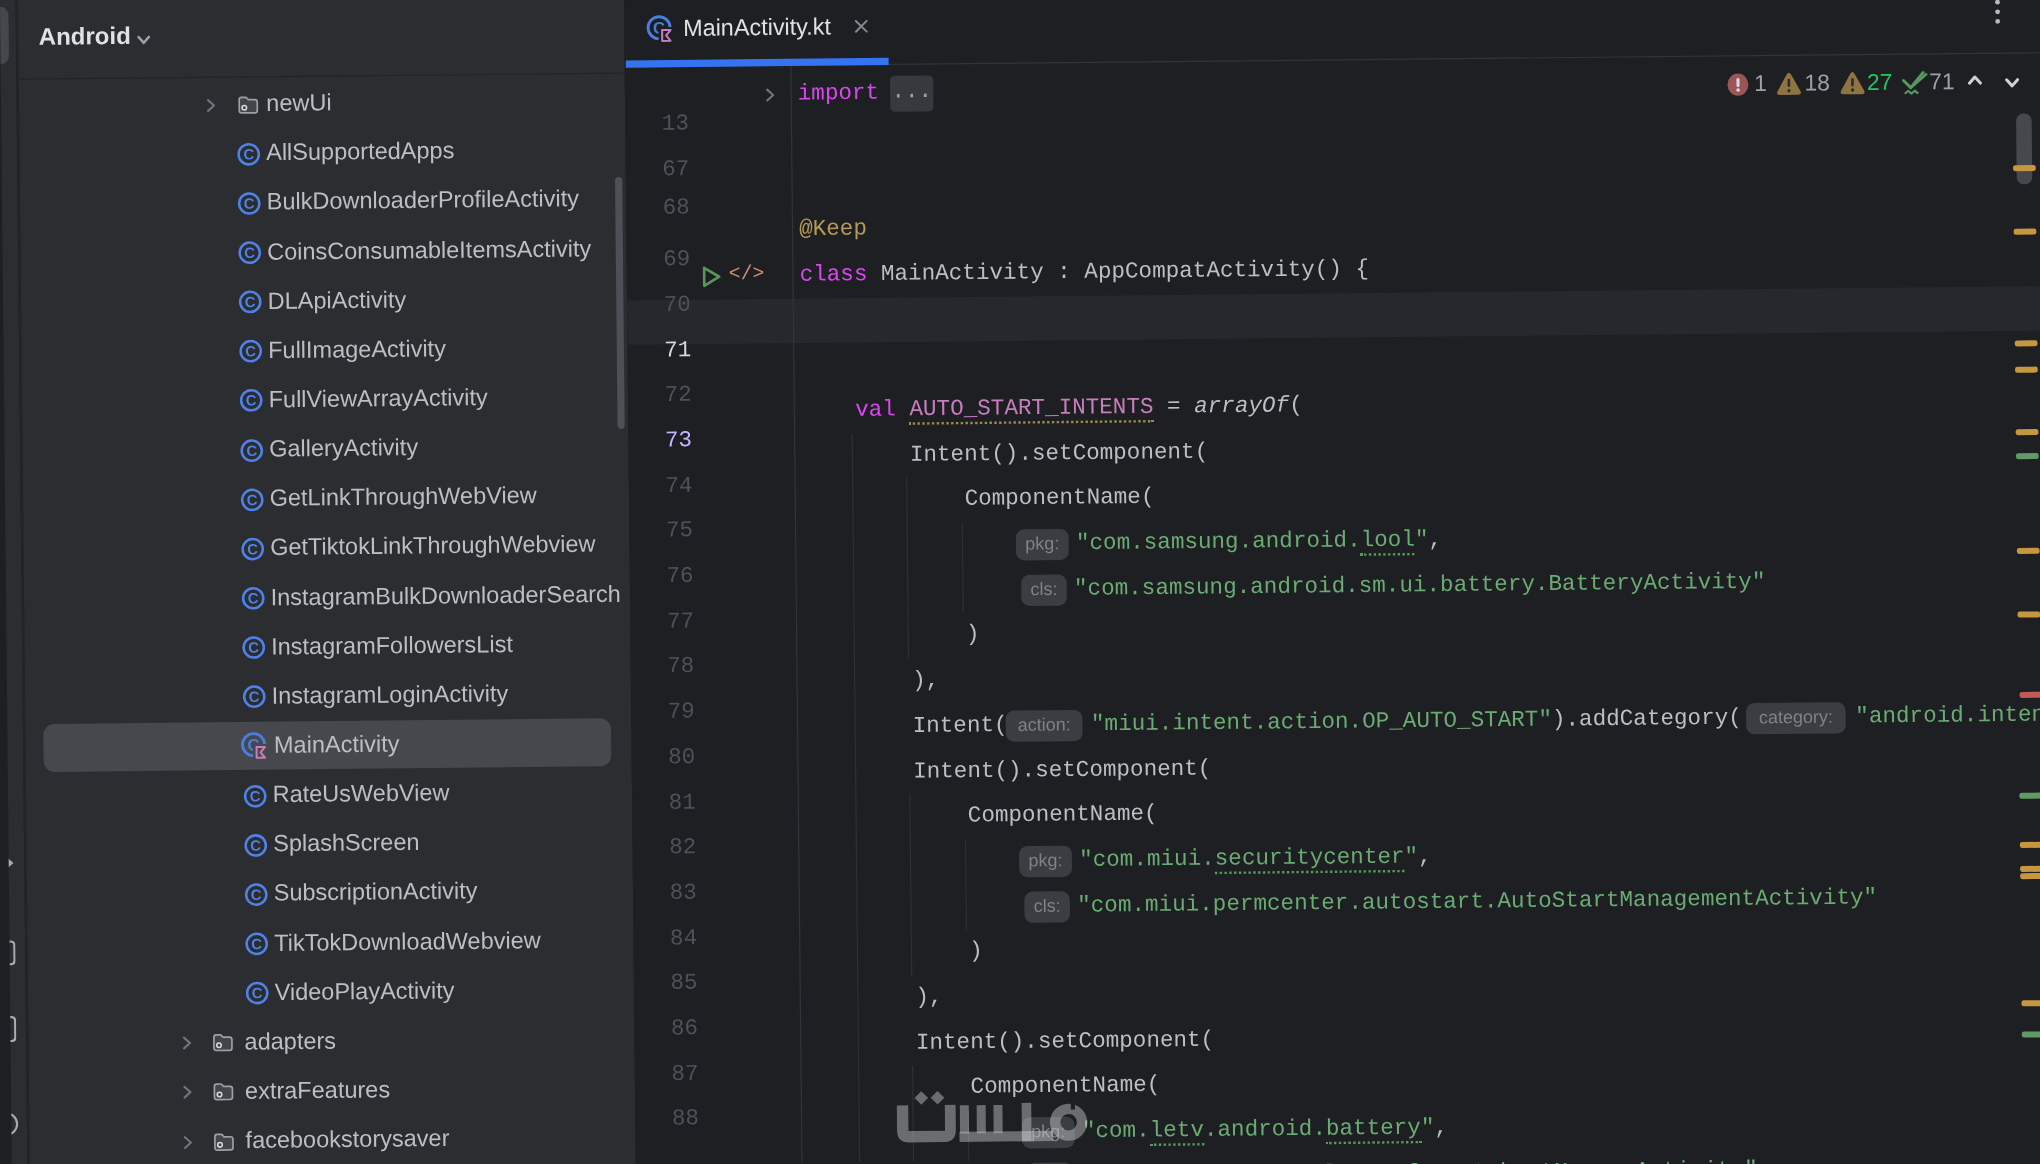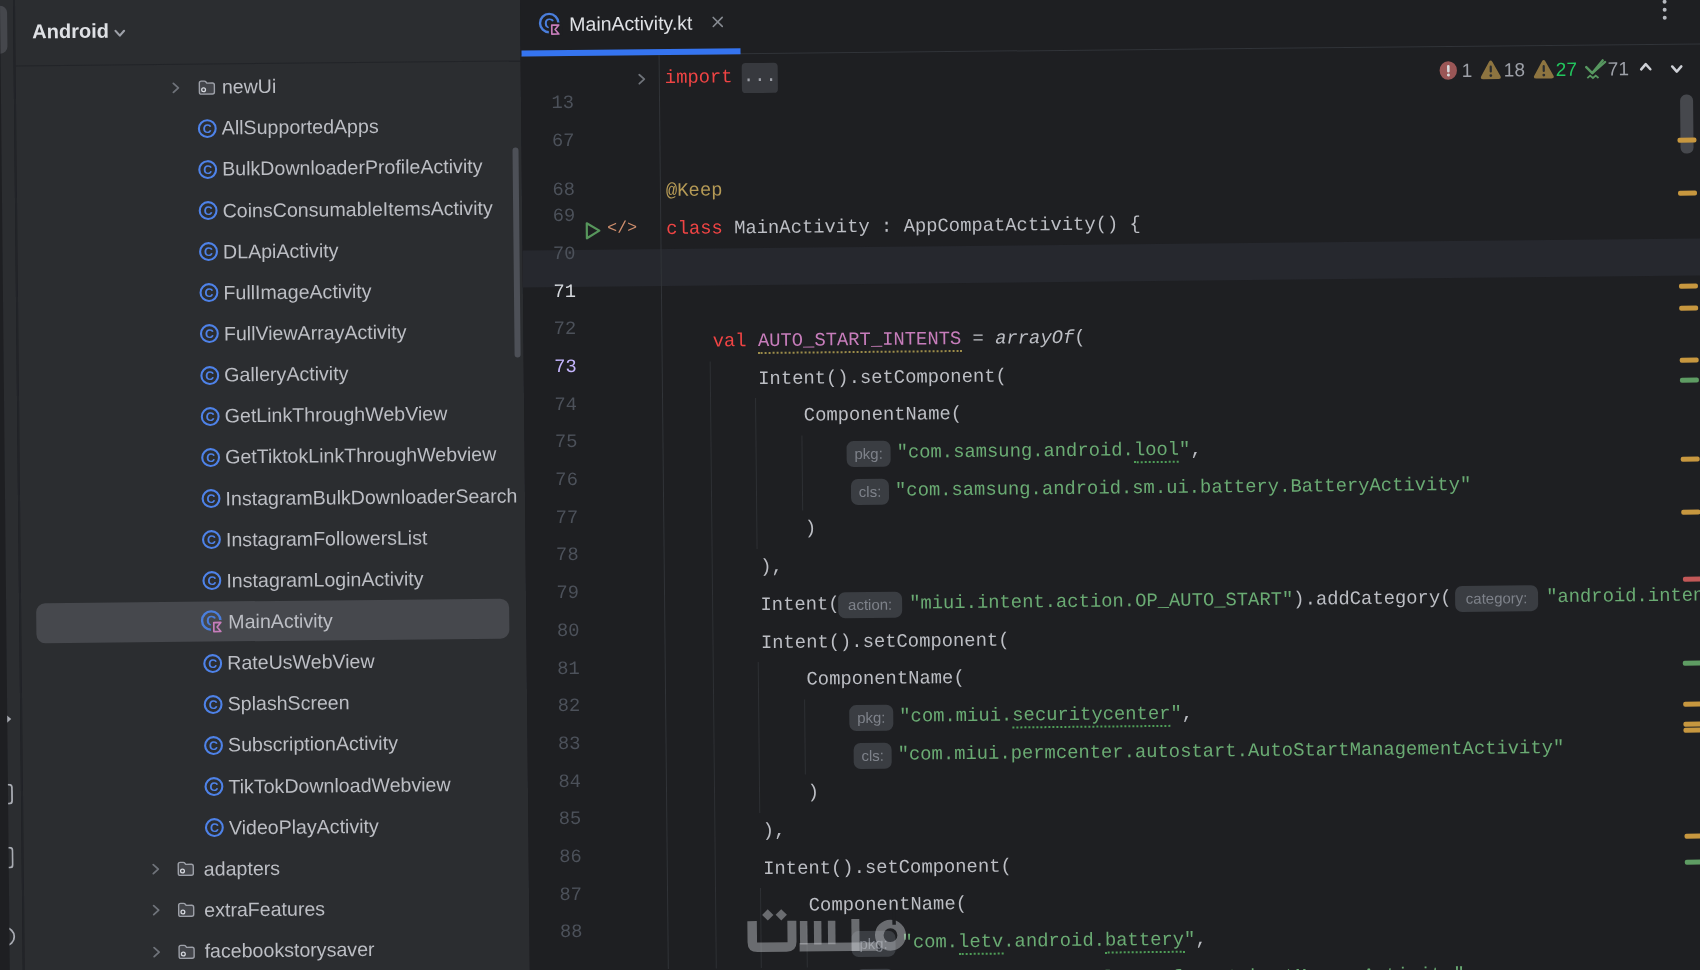--- a/index.html
+++ b/index.html
@@ -3,21 +3,21 @@
 <meta charset="utf-8">
 <style>
 
   * { margin:0; padding:0; box-sizing:border-box; }
   html,body { width:1700px; height:970px; background:#1E1F22; overflow:hidden; }
   body { font-family:"Liberation Sans", sans-serif; position:relative; }
   .abs { position:absolute; }
   .mono { font-family:"Liberation Mono", monospace; }
   .lnum { position:absolute; width:53px; text-align:right; font-family:"Liberation Mono",monospace; font-size:18.8px; line-height:37.7px; color:#4C515A;margin-top:24px; }
   .cline { position:absolute; font-family:"Liberation Mono",monospace; font-size:18.83px; line-height:37.7px; color:#BCBEC4; white-space:pre; }
-  .kw { color:#ef4444;margin-top:41px; }
+  .kw { color:#d946ef;margin-top:41px; }
   .ann { color:#B59A56; }
   .str { color:#6AAB73; }
   .cst { color:#C77DBB; }
   .ita { font-style:italic; }
   .hint { position:absolute; height:26px; line-height:25px; background:#3A3D42; color:#7E828A; border-radius:7px; font-size:15px; font-family:"Liberation Sans",sans-serif; padding:0 7px; }
   .sqg  { border-bottom:2px dotted #4F9E58; }
   .sqy  { border-bottom:2px dotted #9C8C4A; }
   .guide { position:absolute; width:1px; background:#2E3034; }
   .mark { position:absolute; left:1676px; width:19px; height:4.5px; border-radius:2px; background:#C7973F; }
   .mgreen { background:#5E9C63; }
@@ -191,21 +191,21 @@
       <path d="M3 3 L12 12 M12 3 L3 12" stroke="#868A91" stroke-width="1.6" stroke-linecap="round"></path>
     </svg>
 <svg class="abs" style="left:1661px;top:11px" width="7" height="24" viewBox="0 0 7 24">
       <circle cx="3.5" cy="2" r="2" fill="#B6B9BF"></circle>
       <circle cx="3.5" cy="10" r="2" fill="#B6B9BF"></circle>
       <circle cx="3.5" cy="18" r="2" fill="#B6B9BF"></circle>
     </svg>
 <div class="abs" style="left:658px;top:56px;width:1px;height:914px;background:#313438"></div>
 <div class="lnum" style="left:520px;top:61.0px;color:#4C515A">13</div>
 <div class="lnum" style="left:520px;top:98.7px;color:#4C515A">67</div>
-<div class="lnum" style="left:520px;top:148px;color:#4C515A">68</div>
+<div class="lnum" style="left:520px;top:131px;color:#4C515A">68</div>
 <div class="lnum" style="left:520px;top:174.1px;color:#4C515A">69</div>
 <div class="lnum" style="left:520px;top:211.8px;color:#4C515A">70</div>
 <div class="lnum" style="left:520px;top:249.5px;color:#D5D8DD">71</div>
 <div class="lnum" style="left:520px;top:287.2px;color:#4C515A">72</div>
 <div class="lnum" style="left:520px;top:324.9px;color:#c4b5fd">73</div>
 <div class="lnum" style="left:520px;top:362.6px;color:#4C515A">74</div>
 <div class="lnum" style="left:520px;top:400.3px;color:#4C515A">75</div>
 <div class="lnum" style="left:520px;top:438.0px;color:#4C515A">76</div>
 <div class="lnum" style="left:520px;top:475.7px;color:#4C515A">77</div>
 <div class="lnum" style="left:520px;top:513.4px;color:#4C515A">78</div>

